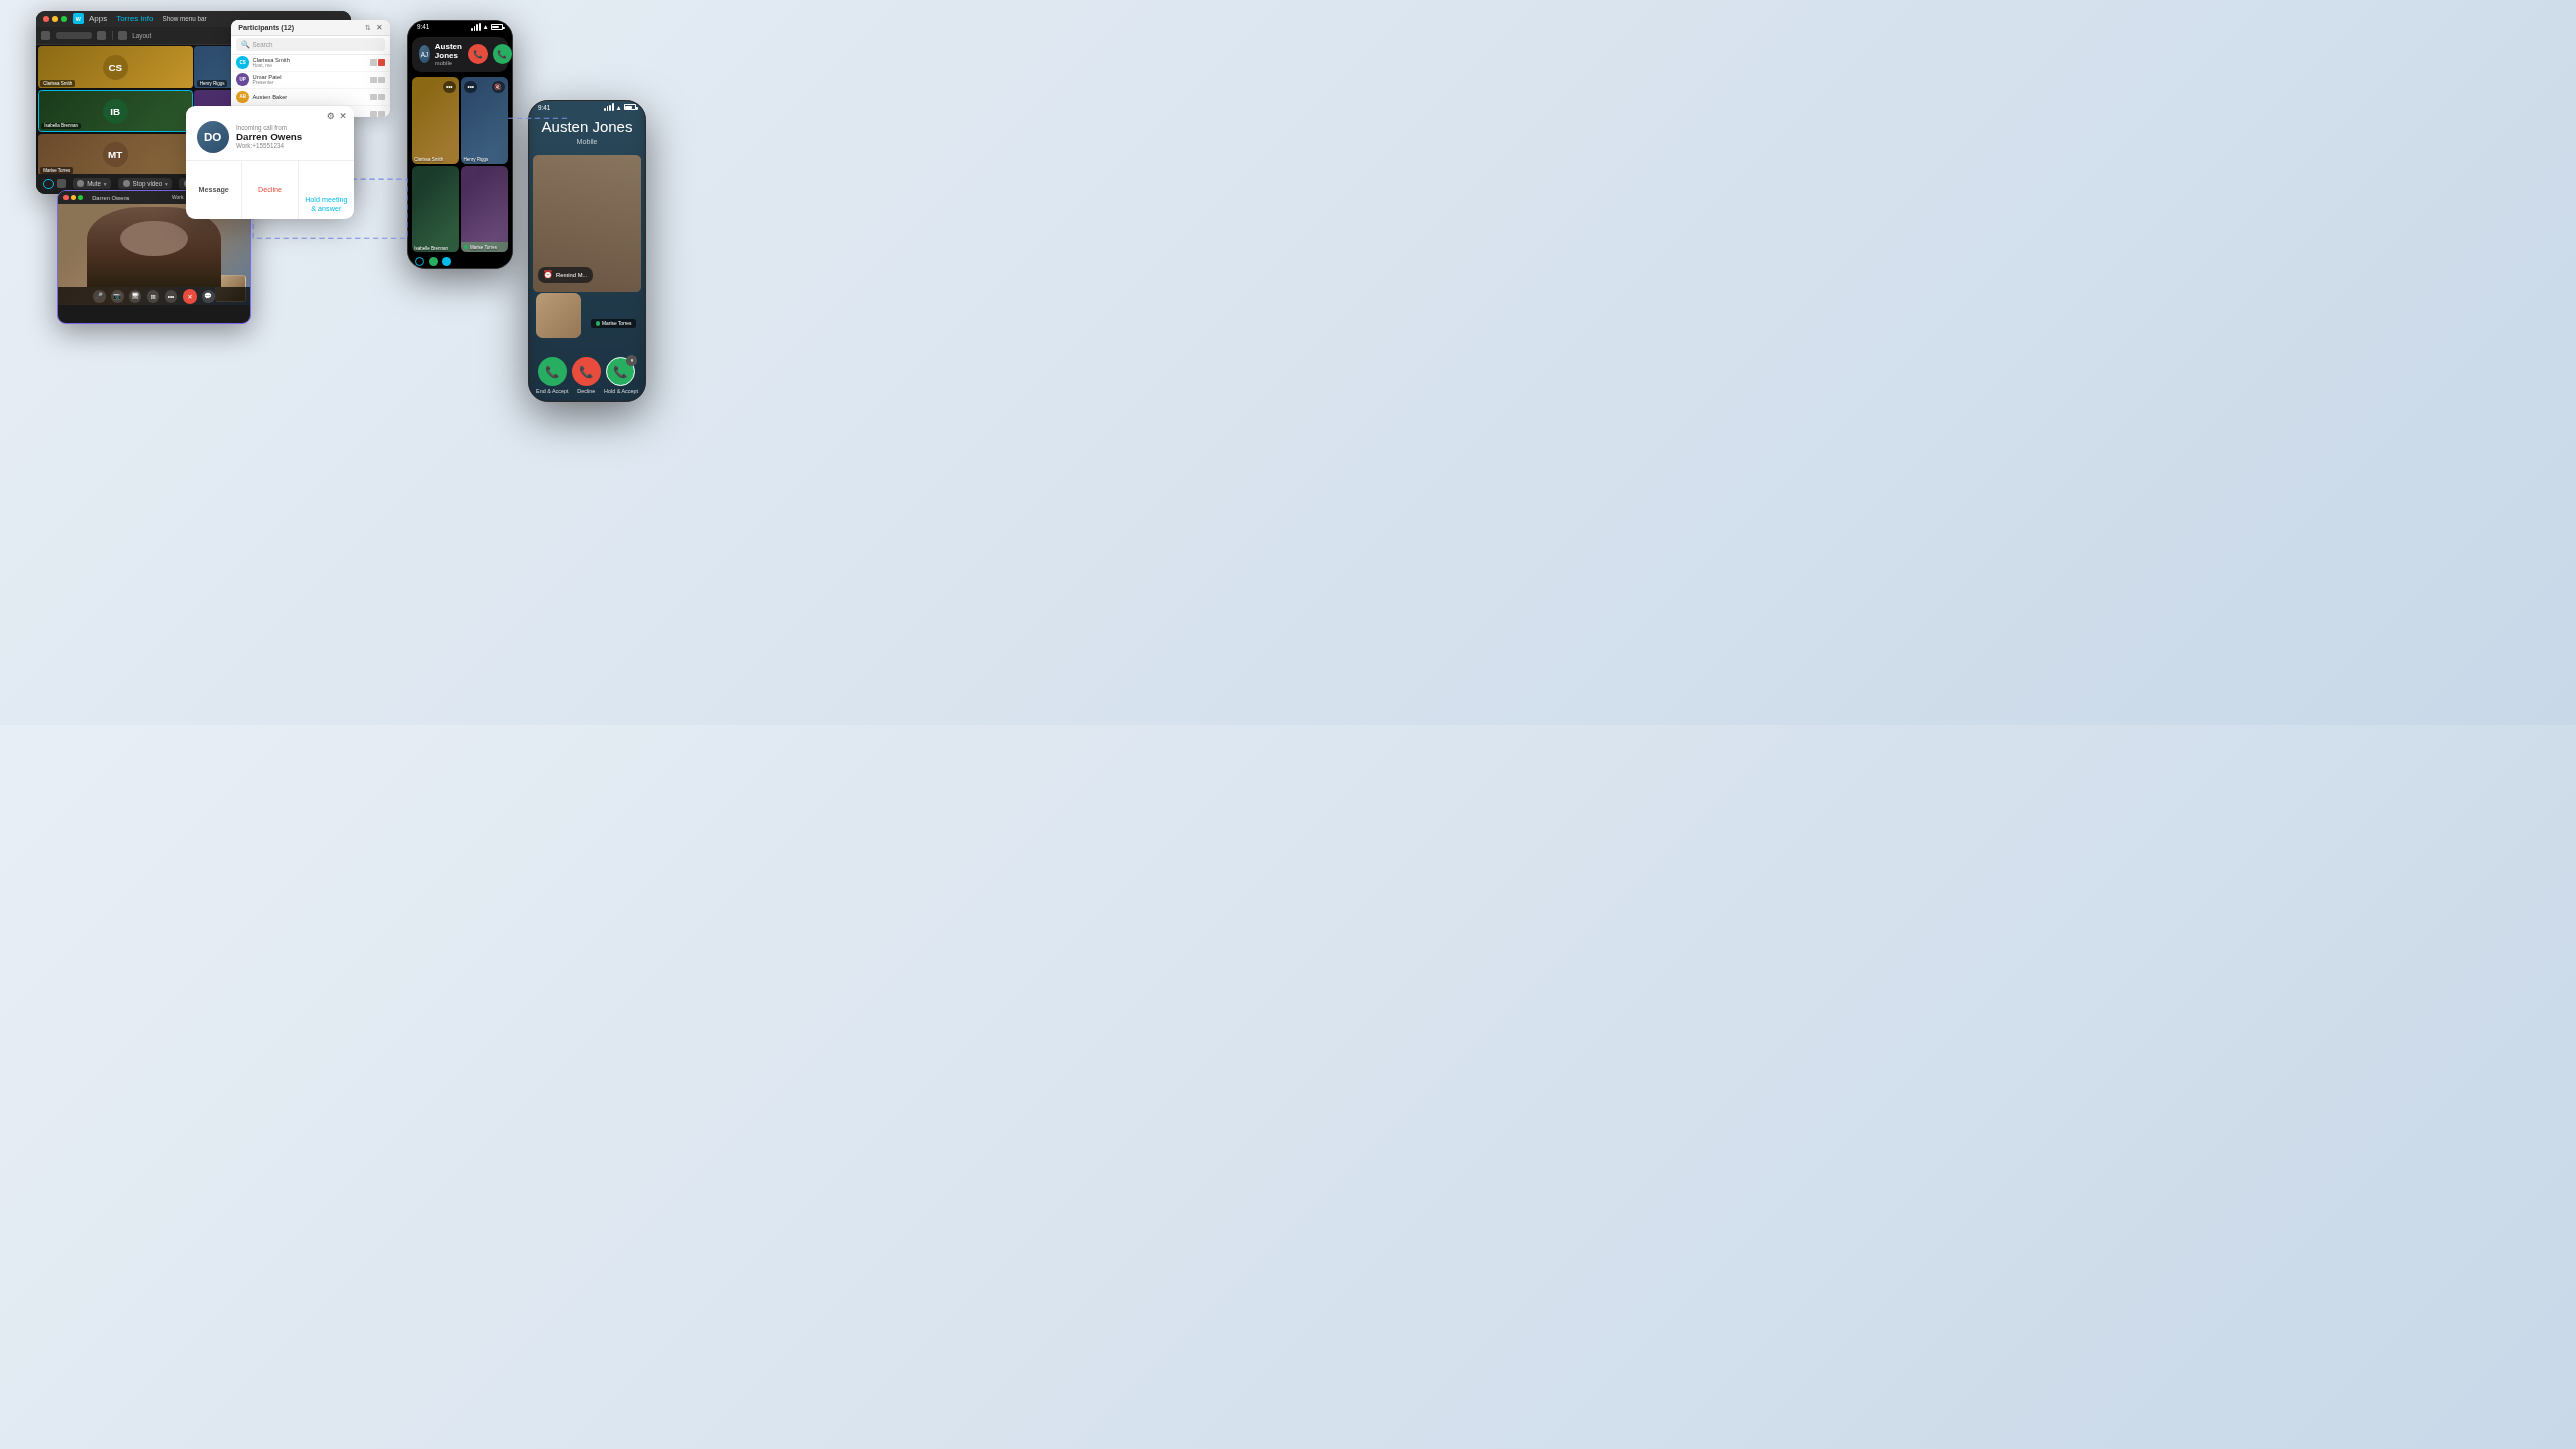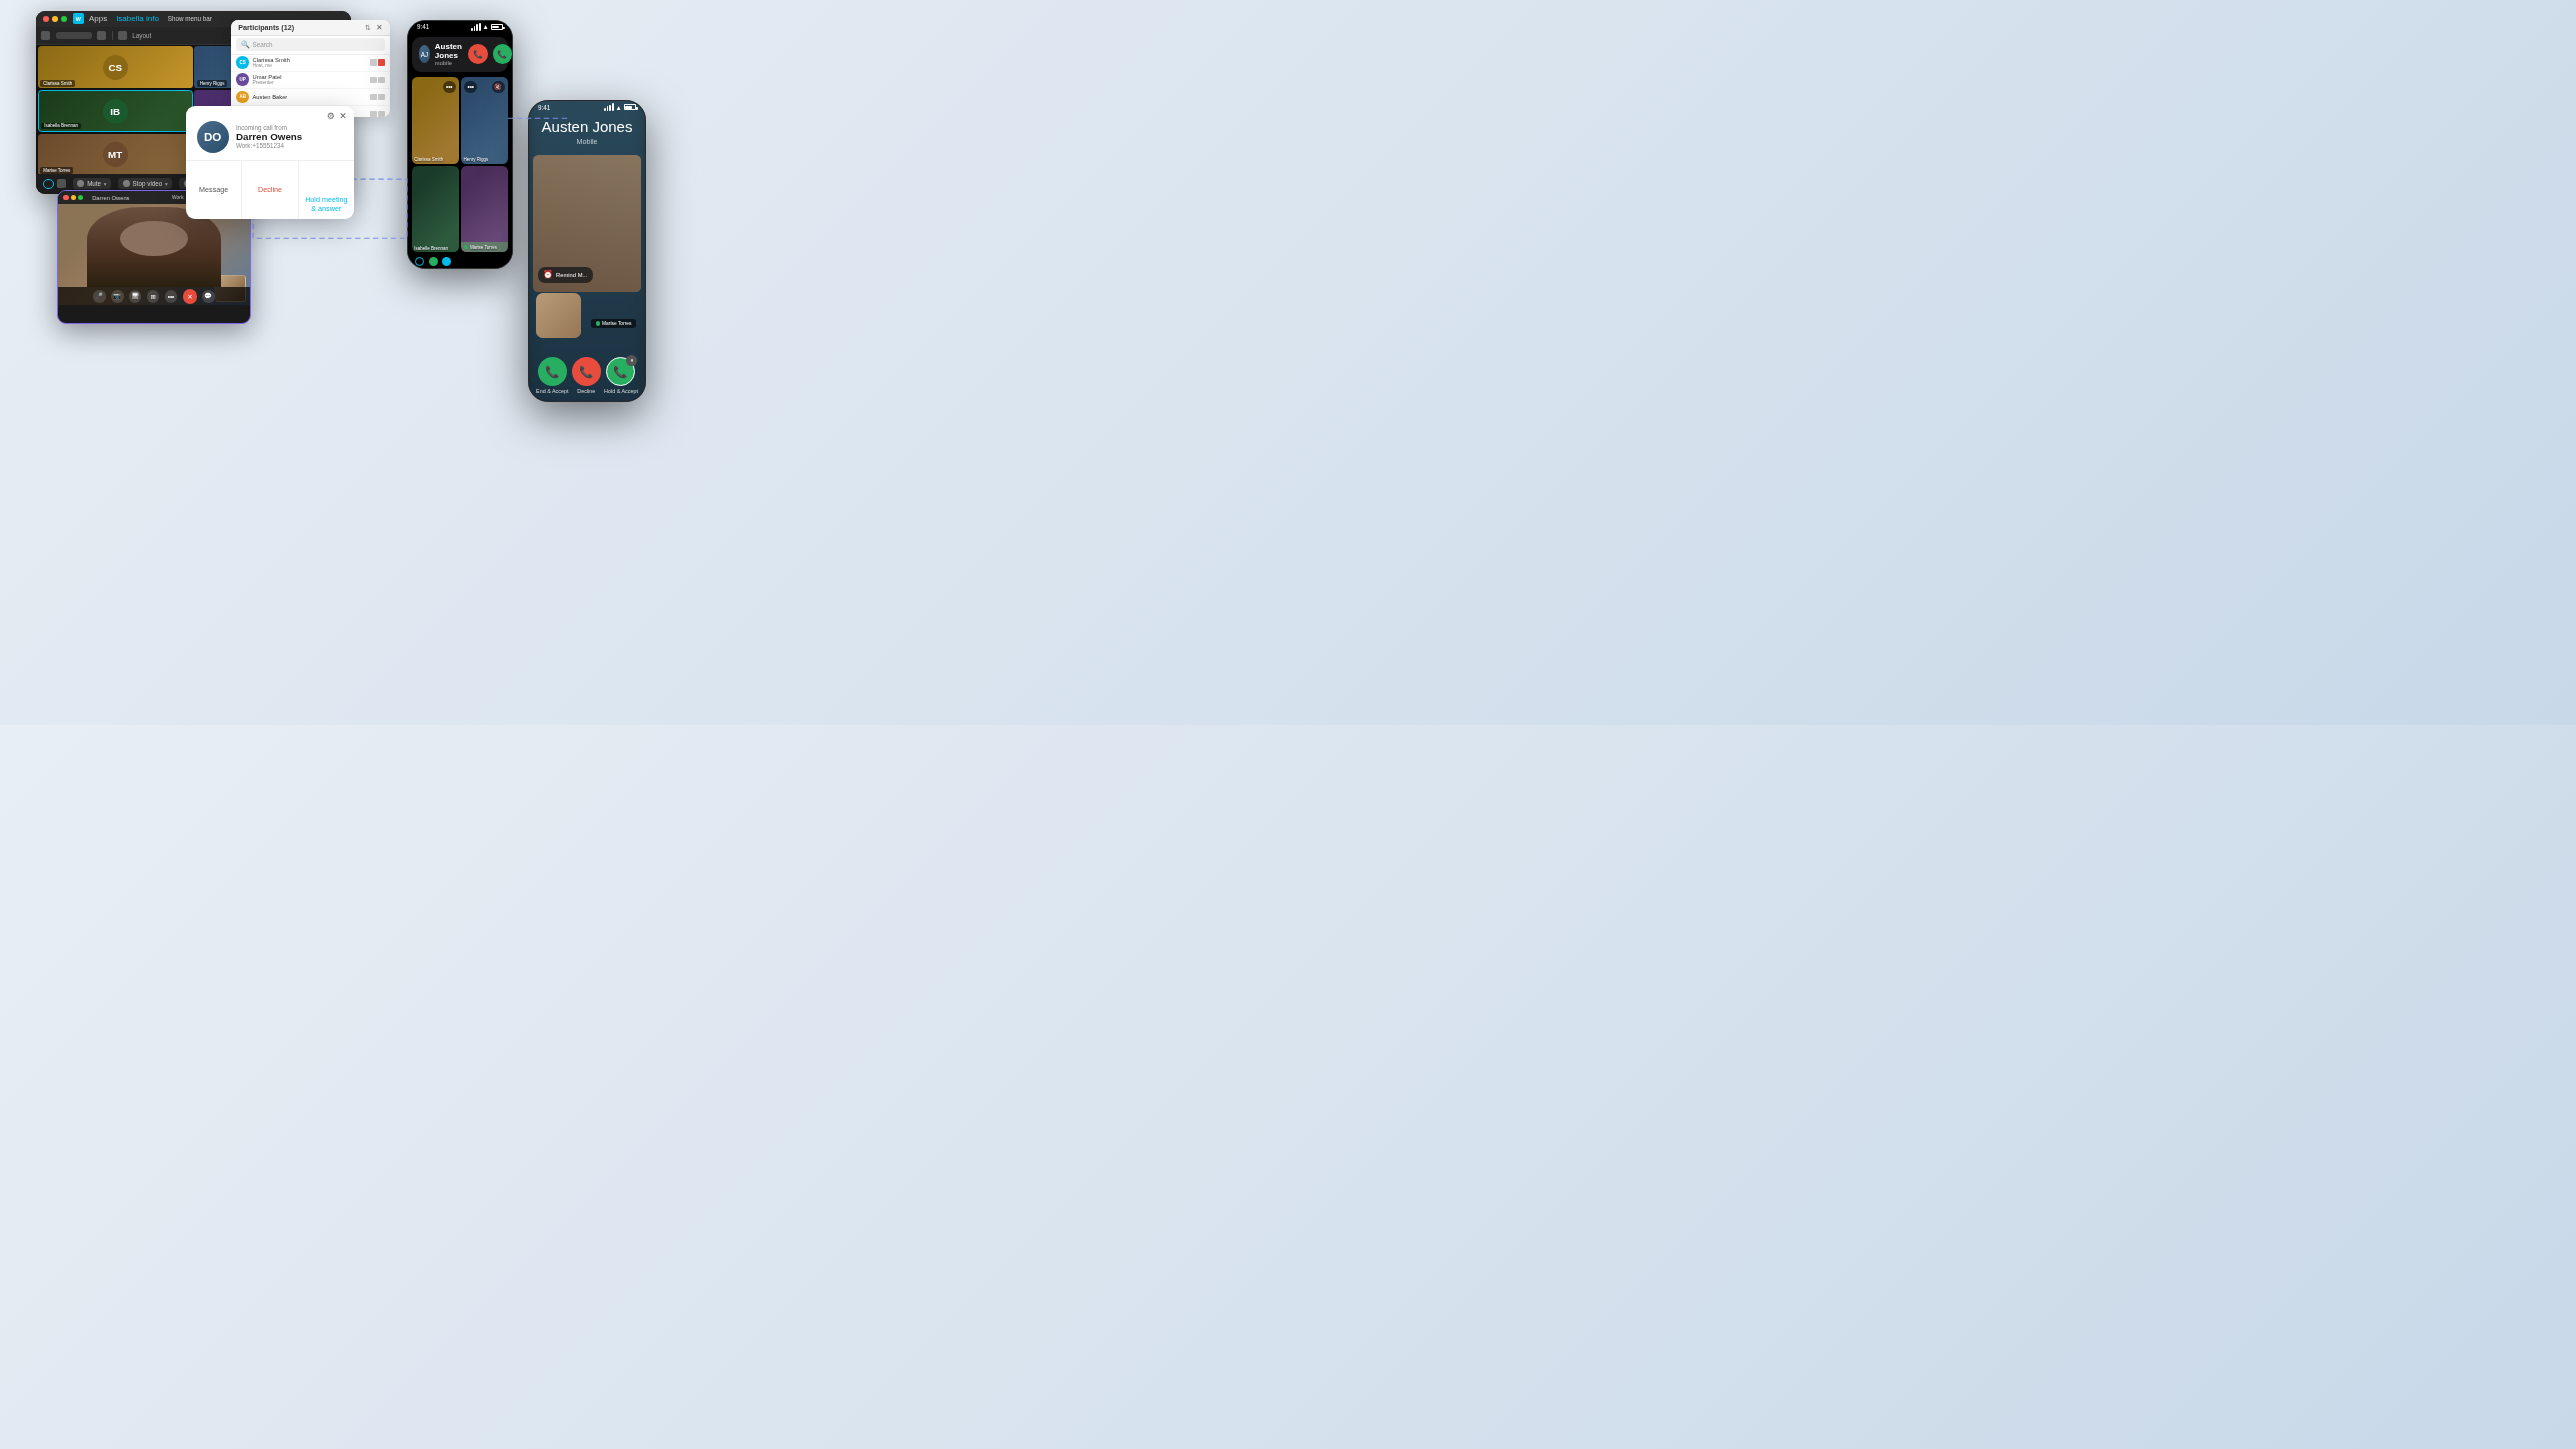--- a/index.html
+++ b/index.html
@@ -248,21 +248,21 @@
       flex: 1;
       padding: 6.3px 3.6px;
       text-align: center;
       font-size: 7.2px;
       cursor: pointer;
       border: none;
       background: transparent;
       font-weight: 500;
     }
     .action-btn:not(:last-child) { border-right: 0.9px solid #eee; }
-    .action-message { color: #555; }
+    .action-message { color: #555; font-weight: bold; }
     .action-decline { color: #e74c3c; }
     .action-hold { color: #00bceb; margin-top: 28px; }
 
     
     .active-call-window {
       position: absolute;
       top: 190px;
       left: 57px;
       width: 194px;
       height: 134px;
@@ -592,21 +592,21 @@
 
 <div class="webex-window">
   <div class="webex-titlebar">
     <div class="traffic-lights">
       <div class="tl tl-red"></div>
       <div class="tl tl-yellow"></div>
       <div class="tl tl-green"></div>
     </div>
     <div class="webex-logo">W</div>
     <span>Apps</span>
-    <span style="color:#00bceb;margin-left:3.6px;">Isabella info</span>
+    <span style="color:#00bceb;margin-left:3.6px;">Torres info</span>
     <span style="margin-left:3.6px;font-size:6.3px;">Show menu bar</span>
   </div>
   <div class="webex-toolbar">
     <div class="toolbar-icon"></div>
     <div style="width:36px;height:7.2px;background:#444;border-radius:2.7px;"></div>
     <div class="toolbar-icon"></div>
     <div style="width:0.9px;height:9px;background:#444;"></div>
     <div class="toolbar-icon"></div>
     <span class="toolbar-text">Layout</span>
   </div>

